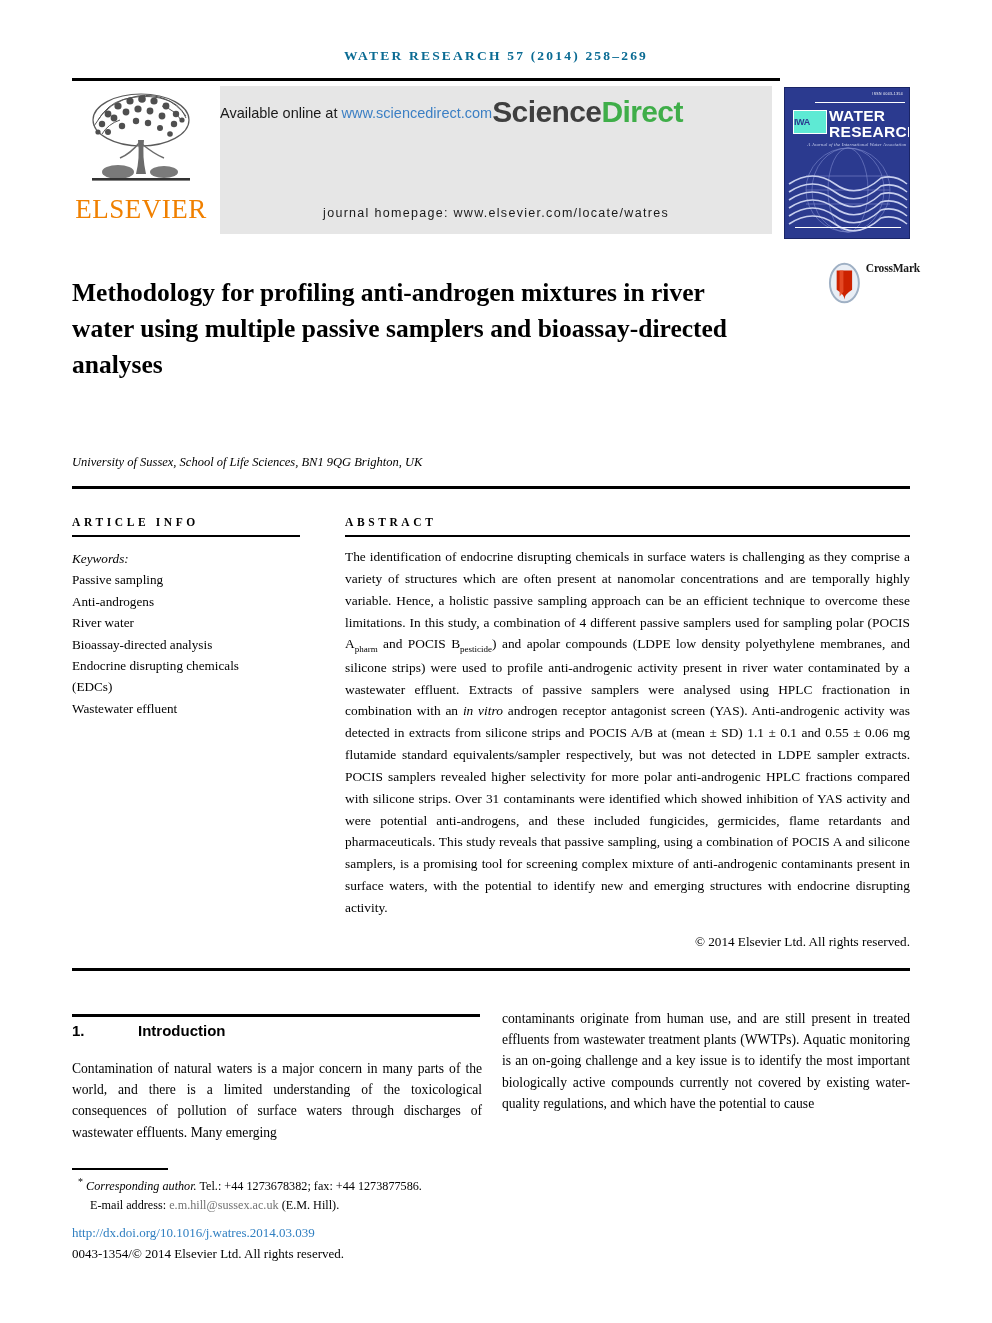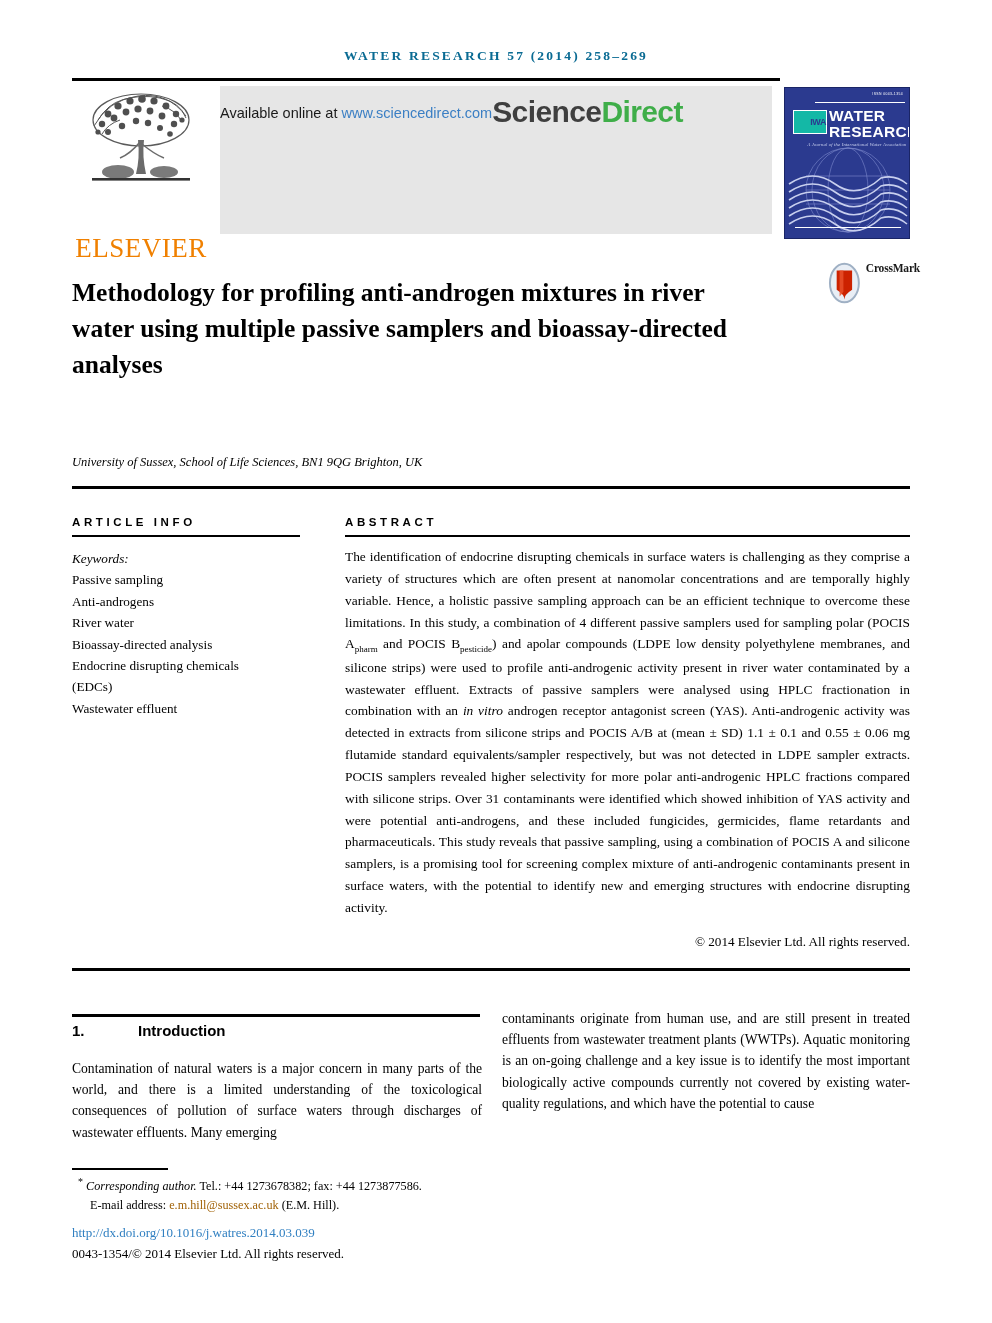--- a/index.html
+++ b/index.html
@@ -34,21 +34,21 @@
     position: absolute;
     top: 78px; left: 72px; width: 708px; height: 3px;
     background: #000;
   }
 
   
   .masthead { position: absolute; top: 86px; left: 72px; width: 838px; height: 150px; }
 
   .elsevier-logo {
     position: absolute; left: 0; top: 0; width: 138px; height: 150px;
-    display: flex; flex-direction: column; align-items: center; justify-content: flex-start; gap: 39px;
+    display: flex; flex-direction: column; align-items: center; justify-content: flex-start;
   }
   .tree-wrap { width: 126px; height: 112px; }
   .elsevier-word {
     font-family: "Liberation Serif", serif;
     font-size: 27px;
     letter-spacing: 0.5px;
     color: #f08000;
     line-height: 1;
     margin-top: -2px;
   }
@@ -92,22 +92,22 @@
     overflow: hidden;
   }
   .cover-issn {
     position: absolute; right: 6px; top: 4px;
     font-family: "Liberation Sans", sans-serif;
     font-size: 3.4px; color: #ffffff; letter-spacing: .4px;
   }
   .cover-topline { position: absolute; left: 30px; top: 14px; width: 90px; height: 1px; background: #fff; }
   .cover-iwa {
     position: absolute; left: 8px; top: 22px; width: 34px; height: 24px;
-    background: #14b8a6; border: 1px solid #ffffff;
-    display: flex; align-items: center; justify-content: flex-end;
+    background: #5eead4; border: 1px solid #ffffff;
+    display: flex; align-items: center; justify-content: flex-start;
   }
   .cover-iwa span {
     font-family: "Liberation Sans", sans-serif;
     font-size: 9px; font-weight: bold; color: #2b3a8f; letter-spacing: -0.4px;
   }
   .cover-title {
     position: absolute; left: 44px; top: 20px; width: 80px;
     color: #ffffff;
     font-family: "Liberation Sans", sans-serif;
     font-weight: bold;
@@ -172,21 +172,21 @@
   }
   .rule-info {
     position: absolute; left: 72px; top: 535px; width: 228px; height: 2px; background: #000;
   }
   .rule-abs {
     position: absolute; left: 345px; top: 535px; width: 565px; height: 2px; background: #000;
   }
 
   .hdr-label {
     position: absolute;
-    font-family: Liberation Sans, sans-serif;
+    font-family: Liberation Serif, serif;
     font-size: 11.5px;
     font-weight: bold;
     letter-spacing: 3.6px;
   }
 
   .info-col {
     position: absolute; left: 72px; top: 548px; width: 236px;
     font-family: "Liberation Serif", serif;
     font-size: 13.2px;
     line-height: 1.62;
@@ -239,21 +239,21 @@
 
   
   .foot-rule { position: absolute; left: 72px; top: 1168px; width: 96px; height: 1.6px; background: #000; }
   .footnote {
     position: absolute; left: 78px; top: 1174px; width: 470px;
     font-family: "Liberation Serif", serif;
     font-size: 12.2px; line-height: 1.55;
   }
   .footnote .star { font-size: 10px; vertical-align: super; }
   .footnote .ital { font-style: italic; }
-  .footnote a, .doi a { color: #a16207; text-decoration: none; }
+  .footnote a, .doi a { color: #737373; text-decoration: none; }
 
   .doi {
     position: absolute; left: 72px; top: 1222px; width: 500px;
     font-family: "Liberation Serif", serif;
     font-size: 13px; line-height: 1.62;
   }
   .doi .link { color: #2f7fc1; }
 </style>
 </head>
 <body>
@@ -313,20 +313,21 @@
       <div class="elsevier-word">ELSEVIER</div>
     </div>
 
     <div class="sd-band">
       <div class="sd-available">
         <span>Available online at </span><a href="#">www.sciencedirect.com</a>
       </div>
       <div class="sd-brand">
         <span class="sci">Science</span><span class="dir">Direct</span>
       </div>
+      <div class="sd-home">journal homepage: www.elsevier.com/locate/watres</div>
     </div>
 
     <div class="cover">
       <svg viewBox="0 0 126 152" width="126" height="152" style="position:absolute;left:0;top:0;" aria-hidden="true">
         <g stroke="#8d98d8" stroke-width="0.6" fill="none" opacity="0.85">
           <circle cx="63" cy="102" r="42"></circle>
           <ellipse cx="63" cy="102" rx="20" ry="42"></ellipse>
           <ellipse cx="63" cy="102" rx="36" ry="42"></ellipse>
           <path d="M21 88 h84 M21 102 h84 M21 116 h84"></path>
         </g>

